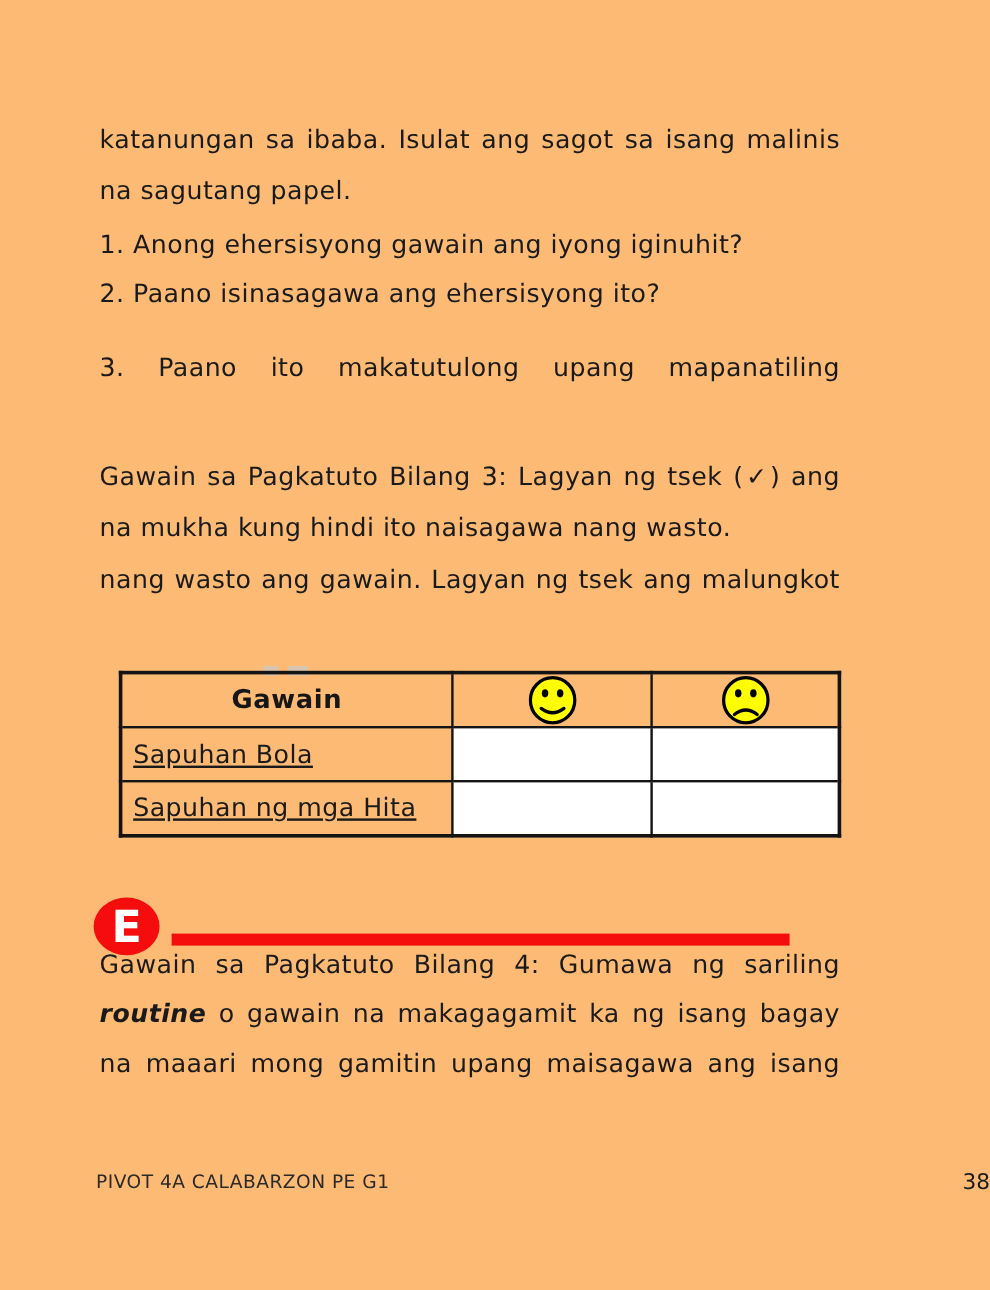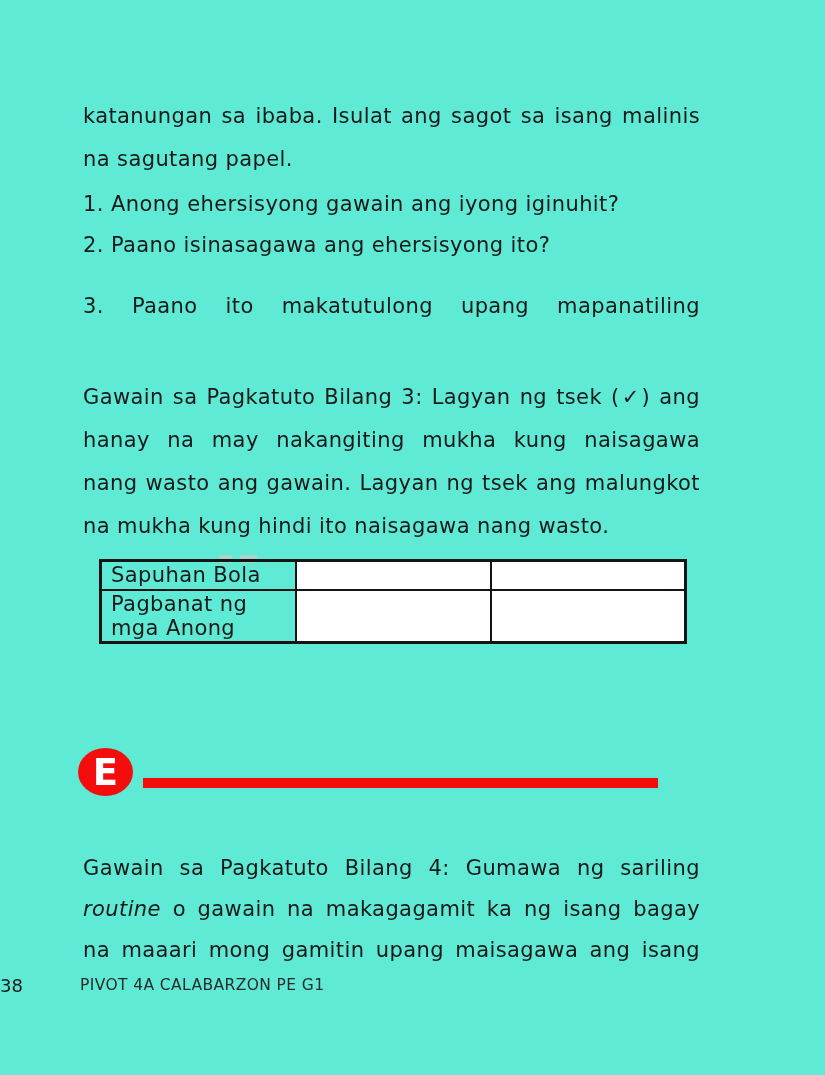--- a/index.html
+++ b/index.html
@@ -1,59 +1,59 @@
 <!DOCTYPE html>
 <html><head>
 <meta charset="utf-8">
 <style>
   html, body { margin: 0; padding: 0; background: #ffffff; }
   .page {
     position: relative;
     width: 825px;
     height: 1075px;
-    background: #5eead4;
+    background: #fdba74;
     font-family: "DejaVu Sans", "Liberation Sans", sans-serif;
     color: #1a1a1a;
     overflow: hidden;
   }
   .block {
     position: absolute;
     left: 83px;
     width: 617px;
     font-size: 21px;
     letter-spacing: 0.4px;
   }
   .block .line { display: block; }
   .jline { text-align: justify; text-align-last: justify; }
   .lline { text-align: left; text-align-last: left; }
   .lh43 .line { line-height: 43px; height: 43px; text-align: center; }
   .lh42 .line { line-height: 42px; height: 42px; }
   .lh41 .line { line-height: 41px; height: 41px; }
   .bold { font-weight: 400; }
-  .italic { font-style: italic; }
+  .italic { font-style: italic; font-weight: bold; }
 
   
   .checklist {
     position: absolute;
     left: 99px;
     top: 559px;
     border-collapse: collapse;
     table-layout: fixed;
     width: 588px;
     border: 3px solid #141414;
   }
   .checklist th, .checklist td { border: 2px solid #141414; }
   .checklist th.gawain-h {
     width: 272px; height: 38px; text-align: center;
     font-size: 21.5px; font-weight: 700; letter-spacing: 0.5px; color: #161616;
   }
   .checklist th.face-h { height: 38px; text-align: center; vertical-align: middle; line-height: 0; }
   .checklist th.face-h.c2 { width: 162px; }
   .checklist th.face-h.c3 { width: 152px; }
-  .checklist tr.body-row { height: 29px; }
+  .checklist tr.body-row { height: 45px; text-decoration: underline; }
   .checklist td.label-cell {
     padding-left: 9px; font-size: 21px; letter-spacing: 0.4px; color: #1a1a1a;
     vertical-align: middle;
   }
   .checklist td.blank-cell { background: #ffffff; }
 
   
   .e-circle {
     position: absolute; left: 78px; top: 748px; width: 55px; height: 48px;
     background: #f50d0d; border-radius: 50%;
@@ -69,21 +69,21 @@
   }
 
   
   .footer-source {
     position: absolute; left: 80px; top: 976px;
     font-size: 15.5px; letter-spacing: 0.4px; color: #2a2a2a;
     white-space: nowrap;
   }
   .page-number {
     position: absolute; left: 0; top: 975px; width: 825px;
-    text-align: left; font-size: 18px; color: #1a1a1a;
+    text-align: right; font-size: 18px; color: #1a1a1a;
   }
 
   
   .artifact { position: absolute; background: #c9c9c9; opacity: 0.7; border-radius: 1px; }
   .artifact.a1 { left: 219px; top: 555px; width: 13px; height: 8px; }
   .artifact.a2 { left: 240px; top: 555px; width: 17px; height: 8px; }
 </style>
 </head>
 <body>
 
@@ -99,49 +99,67 @@
   </div>
   <div class="block lh43" style="top:224px;">
     <span class="line lline">2. Paano isinasagawa ang ehersisyong ito?</span>
   </div>
   <div class="block lh42" style="top:285px;">
     <span class="line jline">3. Paano ito makatutulong upang mapanatiling</span>
   </div>
 
   <div class="block lh43" style="top:376px;">
     <span class="line jline"><span class="bold">Gawain sa Pagkatuto Bilang 3:</span> <span>Lagyan ng tsek (✓) ang</span></span>
-    <span class="line jline">hanay na may nakangiting mukha kung naisagawa</span>
+    <span class="line lline">na mukha kung hindi ito naisagawa nang wasto.</span>
     <span class="line jline">nang wasto ang gawain. Lagyan ng tsek ang malungkot</span>
-    <span class="line lline">na mukha kung hindi ito naisagawa nang wasto.</span>
   </div>
 
   <div class="artifact a1"></div>
   <div class="artifact a2"></div>
 
   <table class="checklist">
     <tbody>
+        <tr>
+      <th class="gawain-h">Gawain</th>
+      <th class="face-h c2">
+        <svg width="41" height="41" viewBox="0 0 41 41">
+          <ellipse cx="20.5" cy="20.5" rx="18.5" ry="18.8" fill="#ffff00" stroke="#000000" stroke-width="2.7"></ellipse>
+          <ellipse cx="14.2" cy="14.8" rx="2.7" ry="3.4" fill="#000000"></ellipse>
+          <ellipse cx="26.8" cy="14.8" rx="2.7" ry="3.4" fill="#000000"></ellipse>
+          <path d="M11 27.3 Q20.5 34.6 30 27.3" fill="none" stroke="#000000" stroke-width="2.7" stroke-linecap="round"></path>
+        </svg>
+      </th>
+      <th class="face-h c3">
+        <svg width="41" height="41" viewBox="0 0 41 41">
+          <ellipse cx="20.5" cy="20.5" rx="18.5" ry="18.8" fill="#ffff00" stroke="#000000" stroke-width="2.7"></ellipse>
+          <ellipse cx="14.2" cy="14.8" rx="2.7" ry="3.4" fill="#000000"></ellipse>
+          <ellipse cx="26.8" cy="14.8" rx="2.7" ry="3.4" fill="#000000"></ellipse>
+          <path d="M11 32.5 Q20.5 24.8 30 32.5" fill="none" stroke="#000000" stroke-width="2.7" stroke-linecap="round"></path>
+        </svg>
+      </th>
+    </tr>
     <tr class="body-row">
       <td class="label-cell">Sapuhan Bola</td>
       <td class="blank-cell"></td>
       <td class="blank-cell"></td>
     </tr>
     <tr class="body-row">
-      <td class="label-cell">Pagbanat ng mga Anong</td>
+      <td class="label-cell">Sapuhan ng mga Hita</td>
       <td class="blank-cell"></td>
       <td class="blank-cell"></td>
     </tr>
   </tbody>
     </table>
 
   <div class="e-circle">
     <span>E</span>
   </div>
   <div class="e-line"></div>
 
-  <div class="block lh41" style="top:848px;">
+  <div class="block lh41" style="top:784px;">
     <span class="line jline"><span class="bold">Gawain sa Pagkatuto Bilang 4:</span> <span>Gumawa ng sariling</span></span>
     <span class="line jline"><span class="italic">routine</span> <span>o gawain na makagagamit ka ng isang bagay</span></span>
     <span class="line jline">na maaari mong gamitin upang maisagawa ang isang</span>
   </div>
 
   <div class="footer-source">PIVOT 4A CALABARZON PE G1</div>
   <div class="page-number">38</div>
 
 </div>
 

